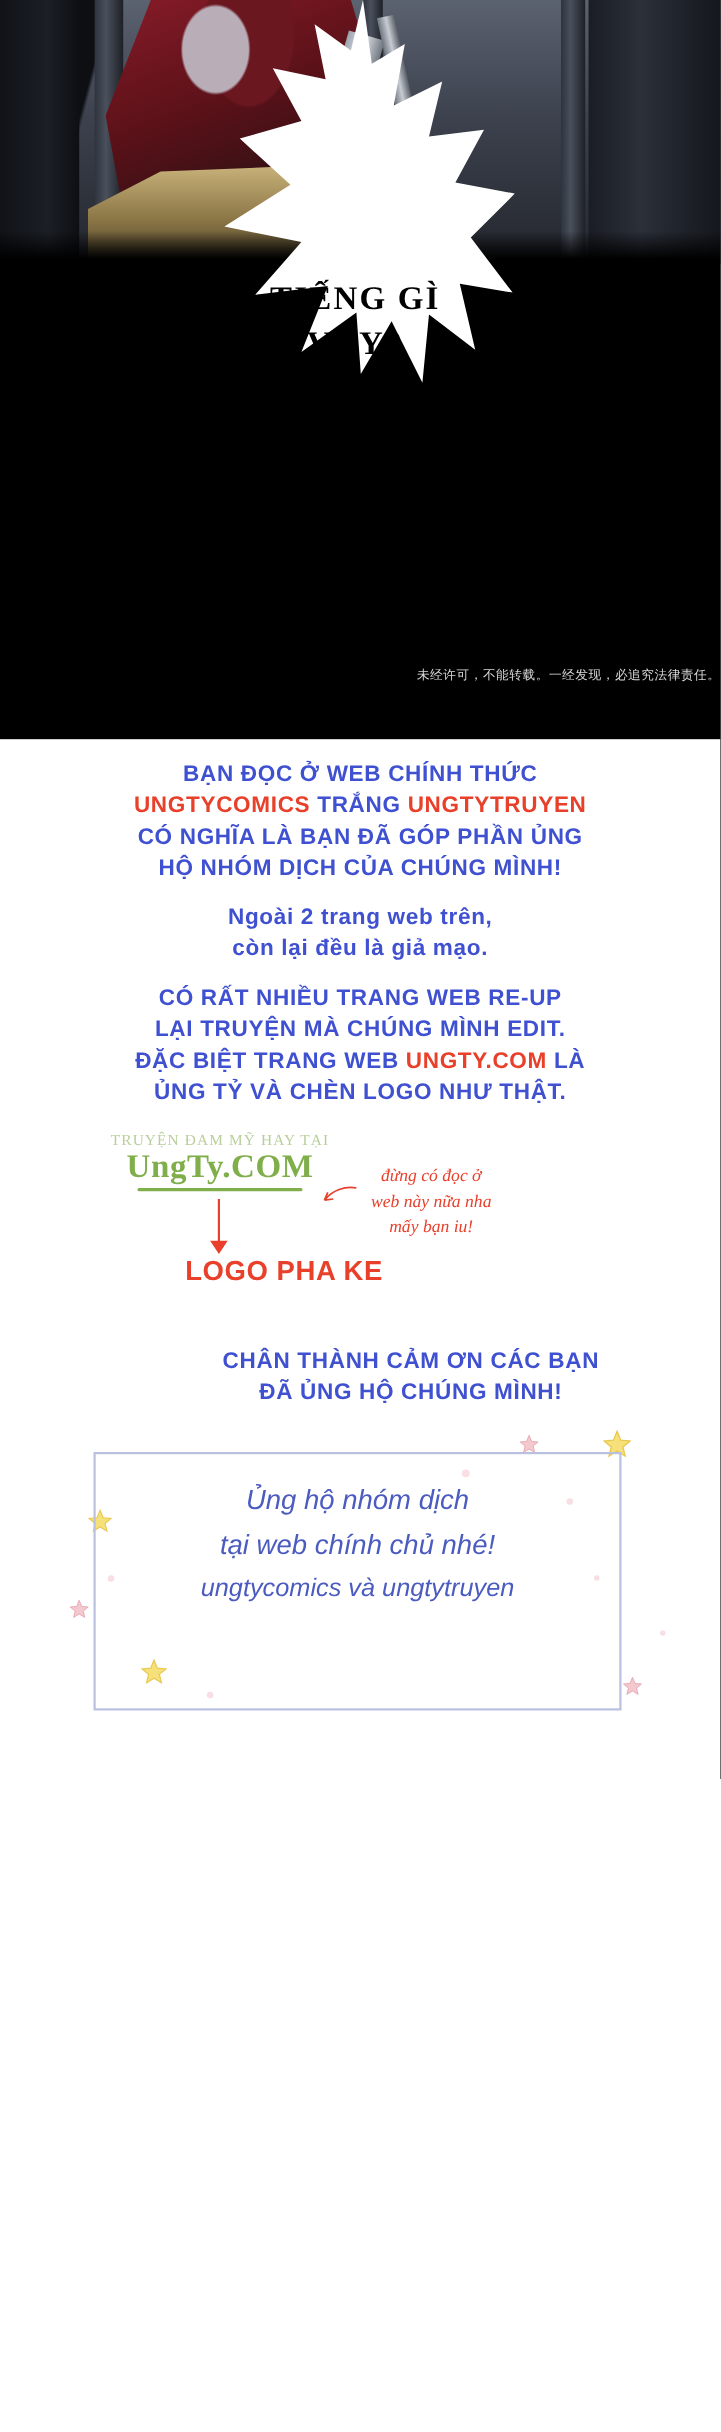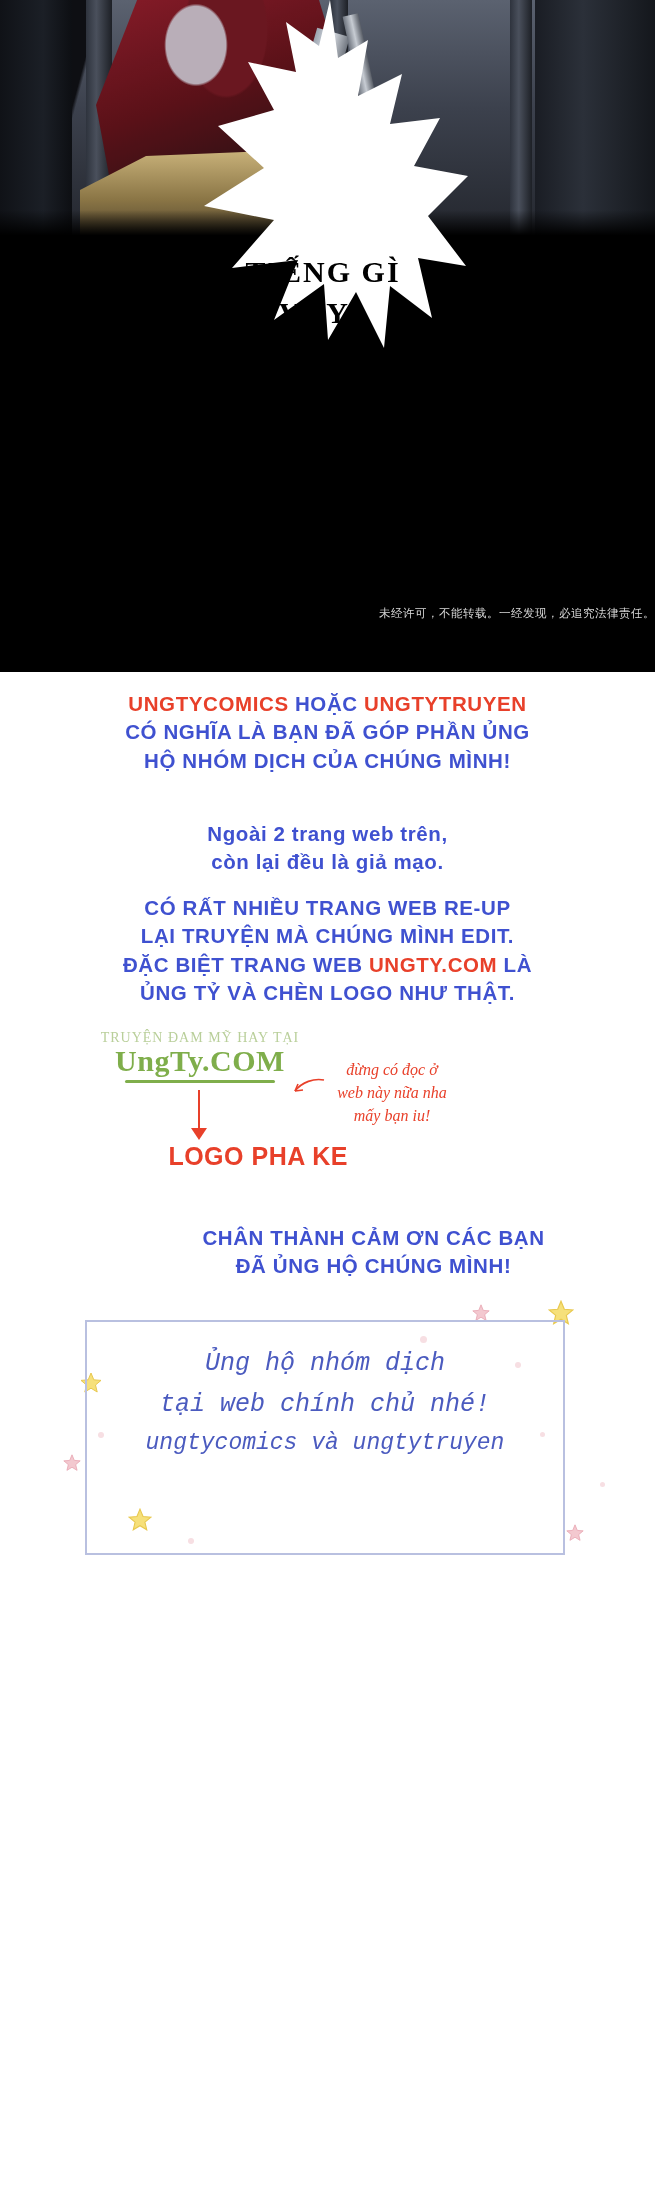--- a/index.html
+++ b/index.html
@@ -224,21 +224,21 @@
     width: 480px; height: 235px;
     border: 2px solid #b9c0e0;
     box-sizing: border-box;
   }
   .support-text {
     position: absolute;
     left: 85px; top: 672px;
     width: 480px;
     text-align: center;
     color: #4b5bbf;
-    font-family: Liberation Mono, monospace;
+    font-family: Liberation Sans, sans-serif;
     font-size: 25px;
     line-height: 1.62;
     font-style: italic;
   }
   .support-text .line3 { font-size: 23px; }
 
   
   .star {
     position: absolute;
     width: 0; height: 0;
@@ -281,22 +281,23 @@
     <div>TIẾNG GÌ</div>
     <div>VẬY?</div>
   </div>
 </div>
 
 <div class="disclaimer">未经许可，不能转载。一经发现，必追究法律责任。</div>
 
 <div class="notice">
 
   <div class="blk b1">
+    <div>BẠN ĐỌC Ở WEB CHÍNH THỨC</div>
     <div>
-      <span class="hl">UNGTYCOMICS</span><span> HOẶC </span><span class="hl">UNGTYTRUYEN</span>
+      <span class="hl">UNGTYCOMICS</span><span> TRẮNG </span><span class="hl">UNGTYTRUYEN</span>
     </div>
     <div>CÓ NGHĨA LÀ BẠN ĐÃ GÓP PHẦN ỦNG</div>
     <div>HỘ NHÓM DỊCH CỦA CHÚNG MÌNH!</div>
   </div>
 
   <div class="blk b2">
     <div>Ngoài 2 trang web trên,</div>
     <div>còn lại đều là giả mạo.</div>
   </div>
 

